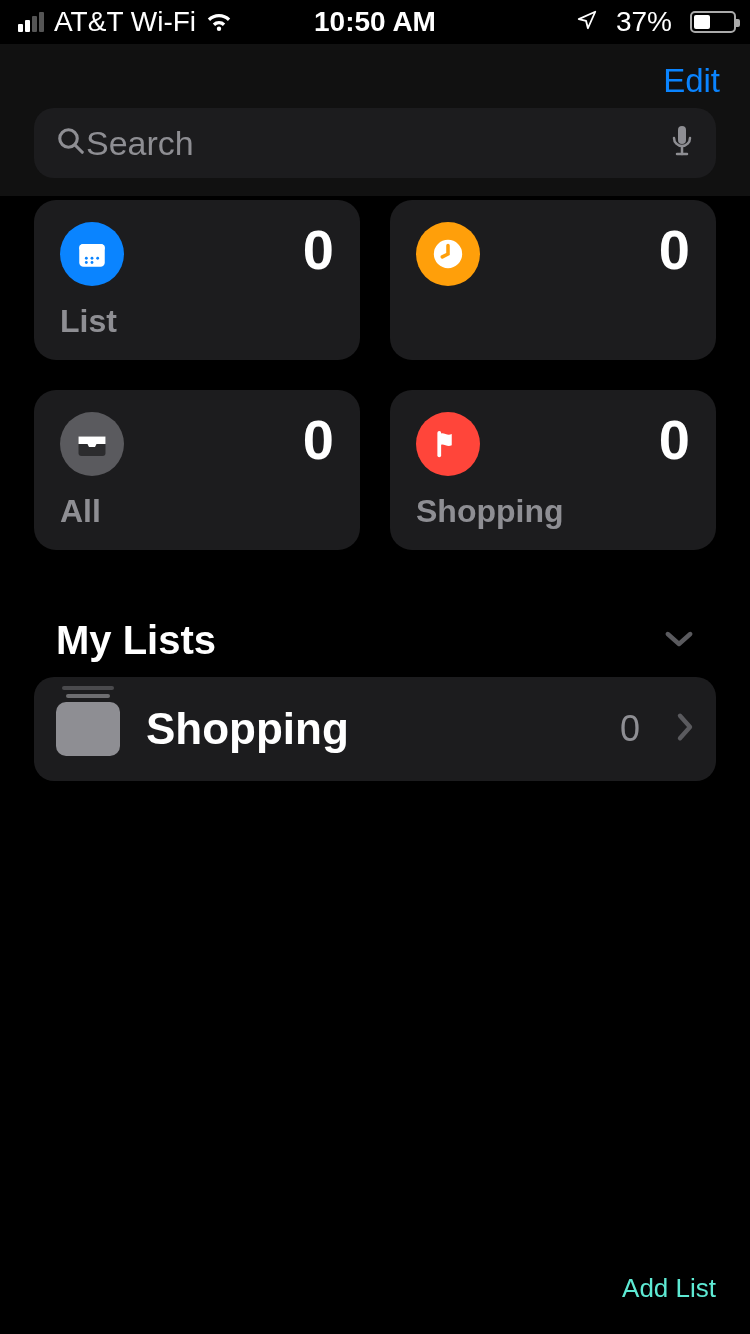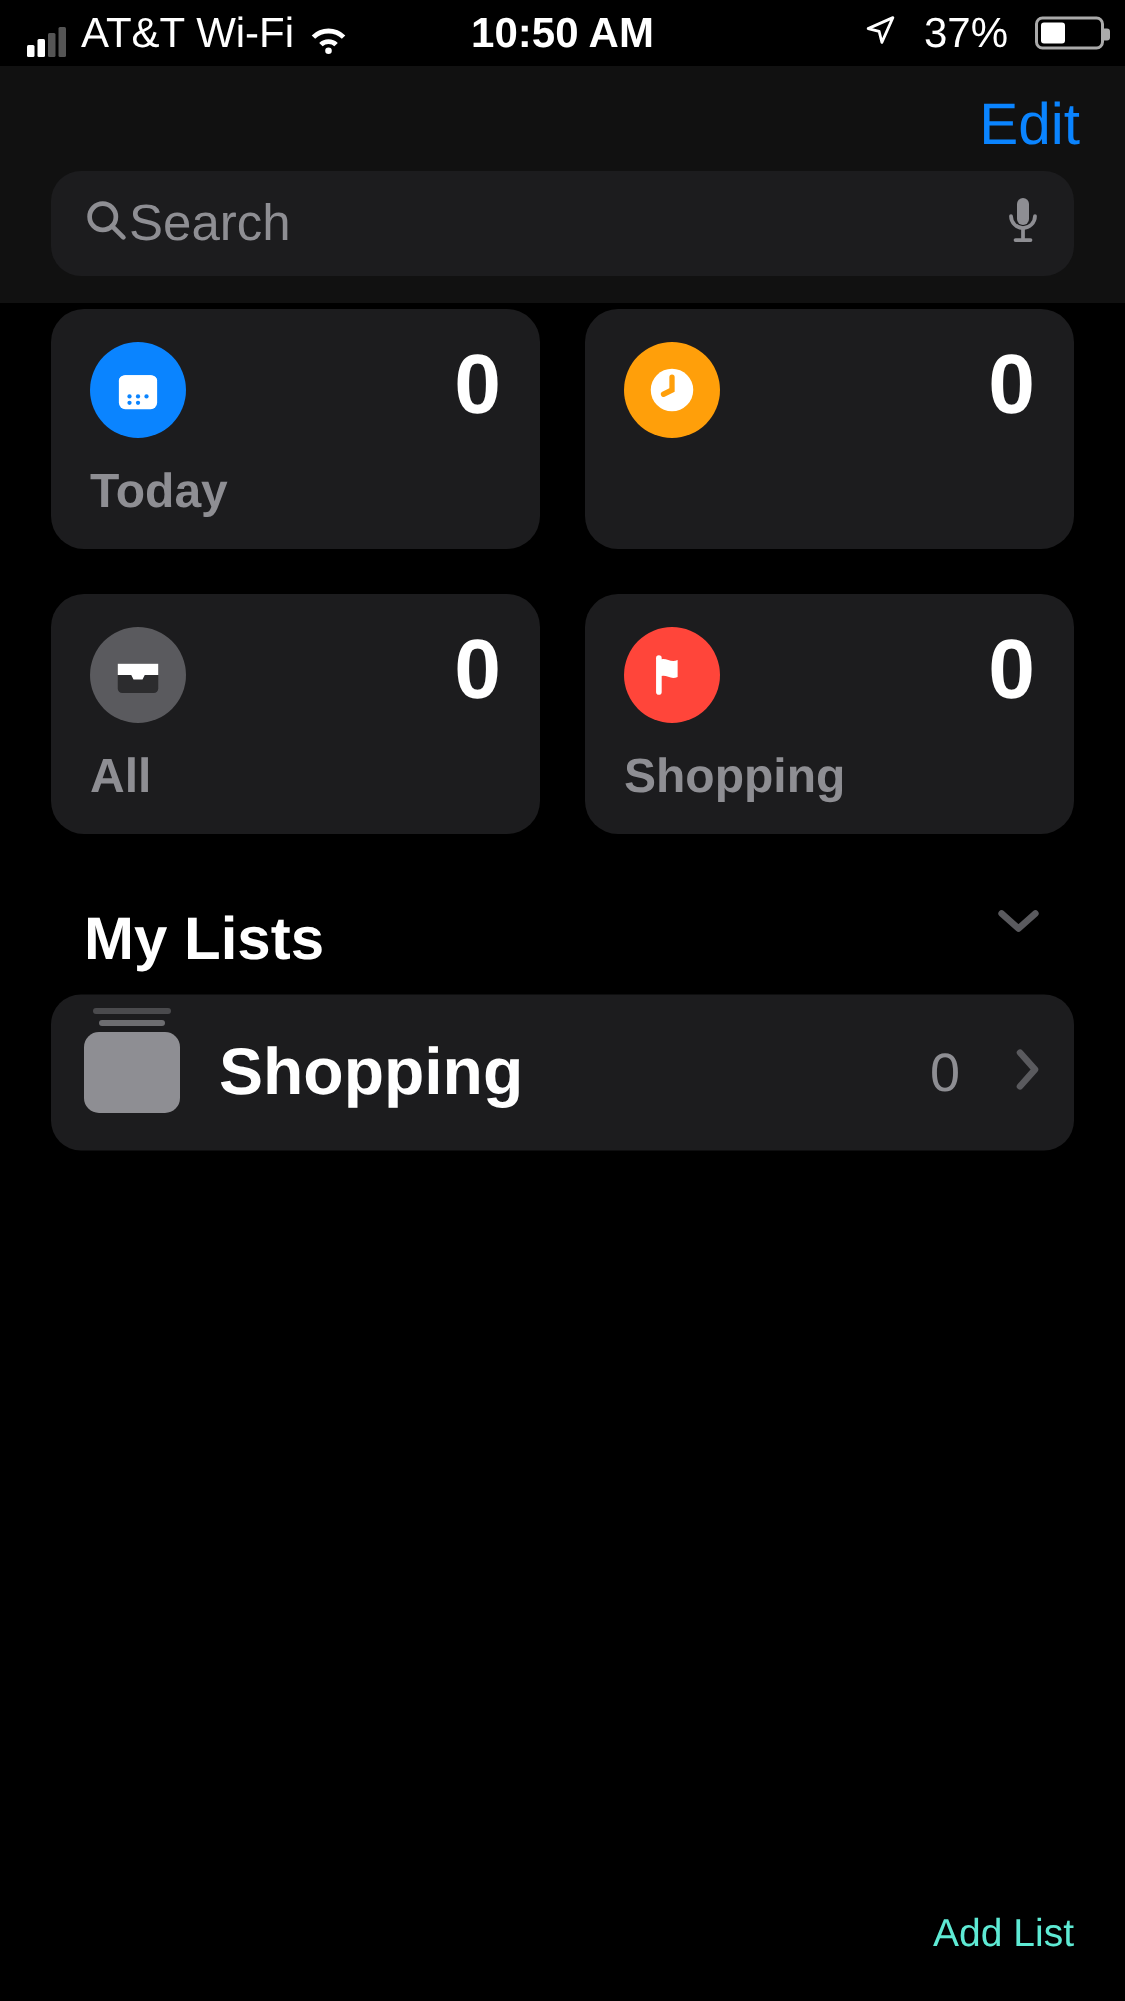--- a/index.html
+++ b/index.html
@@ -15,21 +15,21 @@
   
   .status-bar {
     height: 44px;
     display: flex;
     align-items: center;
     justify-content: space-between;
     padding: 0 14px 0 18px;
     font-size: 28px;
     font-weight: 500;
   }
-  .status-left { display: flex; align-items: flex-end; gap: 8px; }
+  .status-left { display: flex; align-items: center; gap: 8px; }
   .status-right { display: flex; align-items: center; gap: 18px; }
   .signal-bars { display: inline-flex; align-items: flex-end; gap: 2px; margin-right:2px;}
   .signal-bars span { width: 5px; background: #555; border-radius: 1px; }
   .signal-bars span:nth-child(1){height:8px; background:#fff;}
   .signal-bars span:nth-child(2){height:12px; background:#fff;}
   .signal-bars span:nth-child(3){height:16px;}
   .signal-bars span:nth-child(4){height:20px;}
   .carrier { font-size: 28px; letter-spacing: 0px; }
   .wifi-icon svg { display:block; }
   .clock { font-size: 28px; font-weight: 600; position:absolute; left:50%; transform:translateX(-50%);}
@@ -39,21 +39,21 @@
 
   
   .header-area {
     background: #111111;
     padding-bottom: 18px;
   }
   .nav-row {
     display:flex; justify-content:flex-end; padding: 18px 30px 8px 30px;
   }
   .edit-btn {
-    color:#0a84ff; font-size:39px; background:none; border:none;
+    color:#0a84ff; font-size:33px; background:none; border:none;
   }
   .search-row { padding: 0 34px; }
   .search-bar {
     background:#1c1c1e;
     border-radius:20px;
     height:70px;
     display:flex;
     align-items:center;
     padding:0 22px;
   }
@@ -88,22 +88,22 @@
   }
   .card-count { font-size:56px; font-weight:700; line-height:1; }
   .card-label { font-size:32px; color:#8e8e93; font-weight:600; }
 
   .bg-blue { background:#0a84ff; }
   .bg-orange { background:#ff9f0a; }
   .bg-gray { background:#5a5a5e; }
   .bg-red { background:#ff453a; }
 
   .section-header {
-    display:flex; justify-content:space-between;
-    margin-top:48px; margin-bottom:14px; padding: 0 22px 0 22px;
+    display:flex; align-items:center; justify-content:space-between;
+    margin-top:68px; margin-bottom:14px; padding: 0 22px 0 22px;
   }
   .section-title { font-size:40px; font-weight:700; }
 
   .list-row {
     background:#1c1c1e;
     border-radius:20px;
     height:104px;
     display:flex;
     align-items:center;
     padding:0 22px;
@@ -200,21 +200,21 @@
               <rect x="3" y="5" width="18" height="5" rx="3" fill="#fff"></rect>
               <circle cx="8" cy="15" r="1" fill="#0a84ff"></circle>
               <circle cx="12" cy="15" r="1" fill="#0a84ff"></circle>
               <circle cx="16" cy="15" r="1" fill="#0a84ff"></circle>
               <circle cx="8" cy="18" r="1" fill="#0a84ff"></circle>
               <circle cx="12" cy="18" r="1" fill="#0a84ff"></circle>
             </svg>
         </div>
         <div class="card-count">0</div>
       </div>
-      <div class="card-label">Today</div>
+      <div class="card-label">List</div>
     </div>
 
     <div class="card">
       <div class="card-top">
         <div class="circle-icon bg-orange">
           <svg width="34" height="34" viewBox="0 0 24 24">
               <circle cx="12" cy="12" r="10" fill="#fff"></circle>
               <path d="M12 6v6l-4 2" stroke="#ff9f0a" stroke-width="2.5" stroke-linecap="round" fill="none"></path>
             </svg>
         </div>

